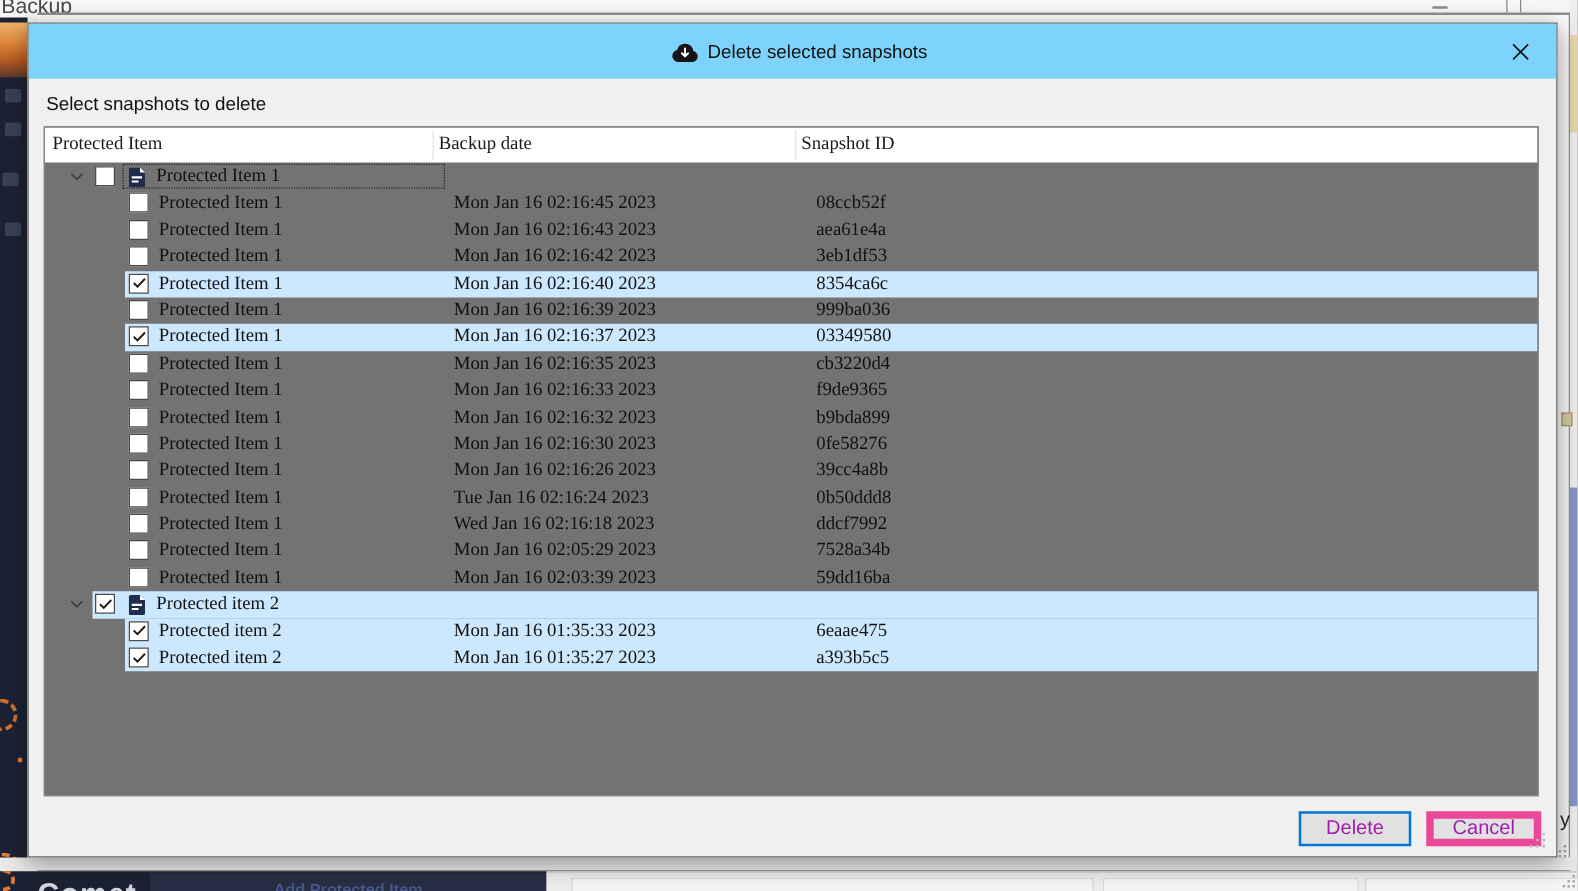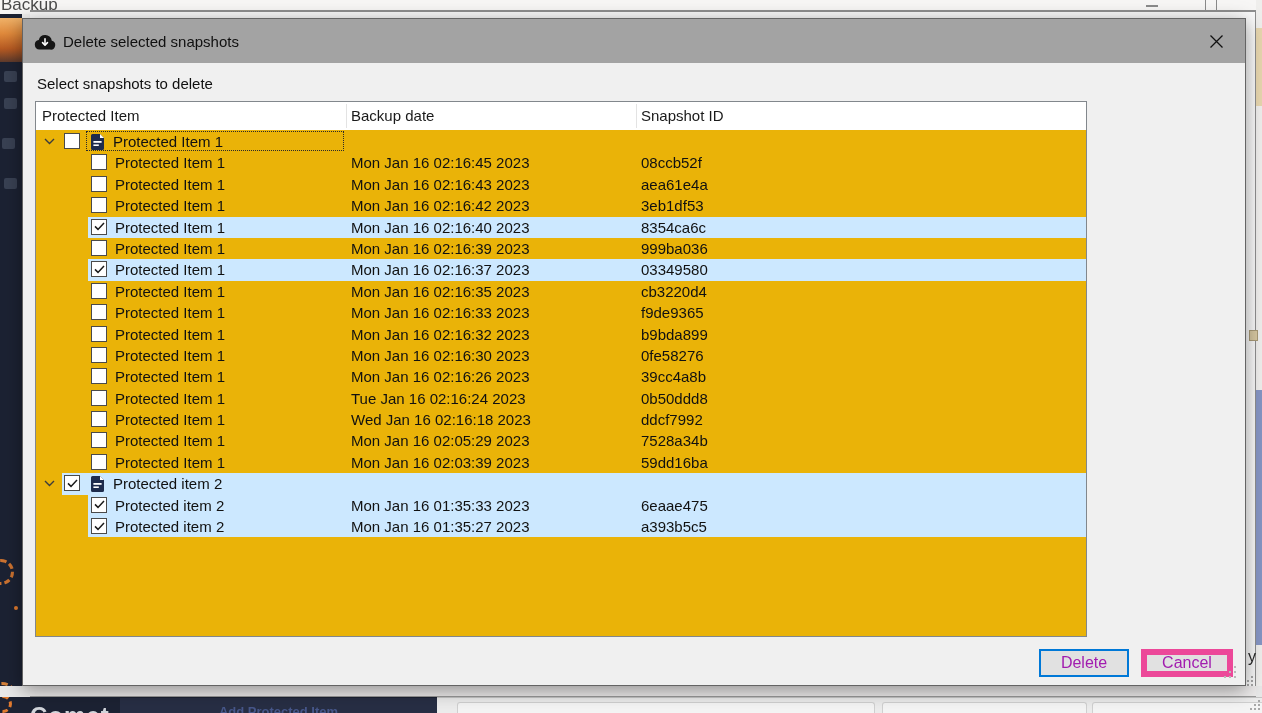--- a/index.html
+++ b/index.html
@@ -41,36 +41,36 @@
   .bd-navy .blob { position:absolute; left:-6px; top:-2px; width:18px; height:18px; border:3px dashed #e07a2f; border-radius:50%; }
   .bd-lightband { position:absolute; left:437px; top:11px; width:825px; height:16px; background:#ececec; border-top:1px solid #c4c4c4; }
   .bd-panel { position:absolute; top:4px; height:12px; background:#f4f4f4; border:1px solid #d0d0d0; border-bottom:none; border-radius:3px 3px 0 0; }
 
   .grip { position:absolute; }
   .grip svg { display:block; }
 
   
   .dialog { position:absolute; left:22px; top:18px; width:1224px; height:668px;
             background:#f0f0f0; border:1px solid #646464; box-shadow:0 4px 18px rgba(0,0,0,.40); }
-  .titlebar { position:absolute; left:0; top:0; right:0; height:44px; background:#a3a3a3; display:flex; align-items:center; }
+  .titlebar { position:absolute; left:0; top:0; right:0; height:44px; background:#7dd3fc; display:flex; align-items:center;justify-content:center; }
   .cloud-icon { margin-left:11px; width:22px; height:17px; }
   .dlg-title { margin-left:7px; font-size:15px; color:#101010; }
   .close-btn { position:absolute; right:20px; top:13px; width:18px; height:18px; cursor:pointer; display:flex; align-items:center; justify-content:center; }
 
   .subtitle { position:absolute; left:14px; top:56px; font-size:15px; color:#101010; }
 
-  .listbox { position:absolute; left:12px; top:82px; width:1052px; height:536px; background:#eab308; border:1px solid #82878c; overflow:hidden; }
+  .listbox { position:absolute; left:12px; top:82px; width:1196px; height:536px; background:#737373; border:1px solid #82878c; overflow:hidden;font-family:Liberation Serif, serif; }
   .lheader { position:absolute; left:0; top:0; right:0; height:28px; font-size:15px; color:#1a1a1a; background:#fff; }
   .lheader .h { position:absolute; top:5px; white-space:nowrap; }
   .h-item { left:6px; } .h-date { left:315px; } .h-id { left:605px; }
   .hsep { position:absolute; top:2px; width:1px; height:24px; background:#e3e3e3; }
   .sep1 { left:310px; } .sep2 { left:600px; }
 
   .rows { position:absolute; left:0; top:29px; right:0; }
-  .row { position:relative; height:21.4px; font-size:15px; color:#111; }
+  .row { position:relative; height:21.4px; font-size:15px; color:#111;margin-left:12px; }
   .row .hl { display:none; position:absolute; top:0; bottom:0; right:0; background:#cce8ff; }
   .row.checked .hl { display:block; }
   .row.group .hl { left:26px; }
   .row.child .hl { left:52px; }
 
   .chev { position:absolute; left:8px; top:7px; width:11px; height:7px; }
   .checkbox { position:absolute; top:2px; width:16px; height:16px; background:#fff; border:1px solid #4a4a4a; display:flex; align-items:center; justify-content:center; }
   .row.group .checkbox { left:28px; }
   .row.child .checkbox { left:55px; }
   .checkbox svg { display:none; }

